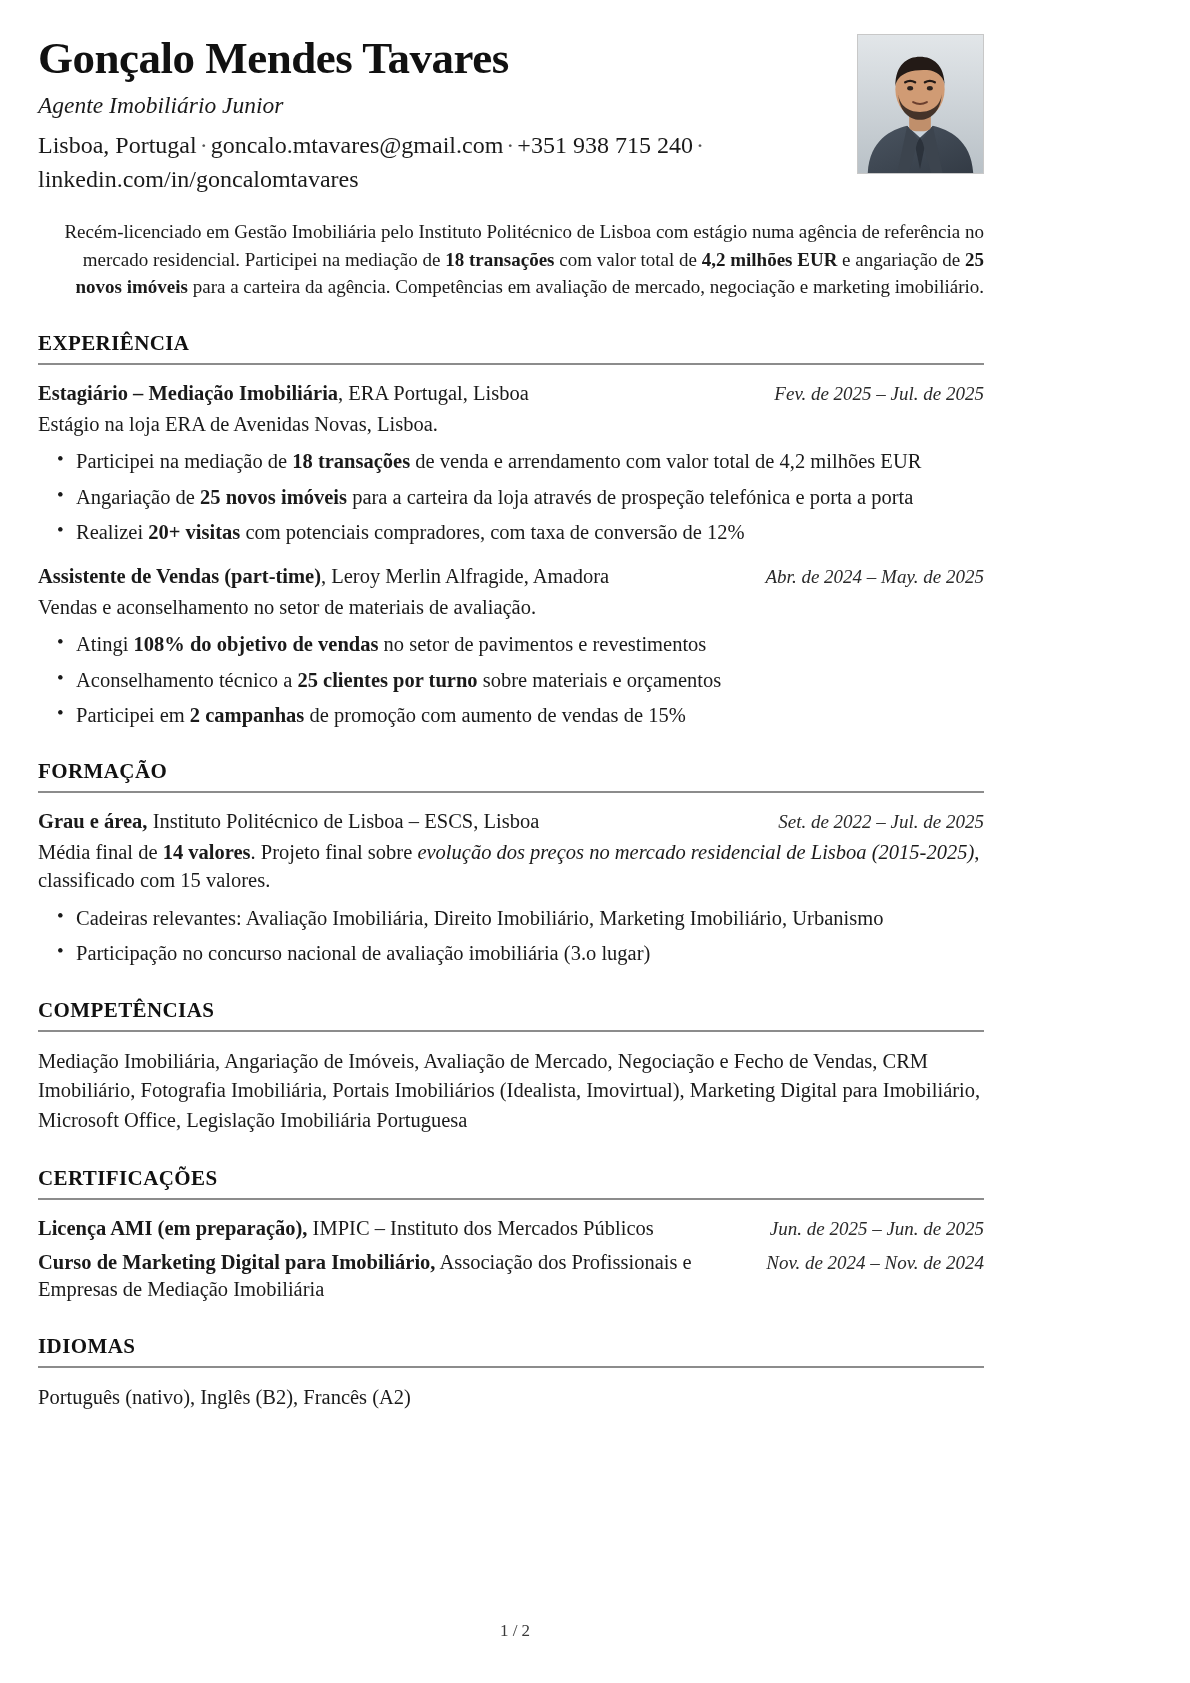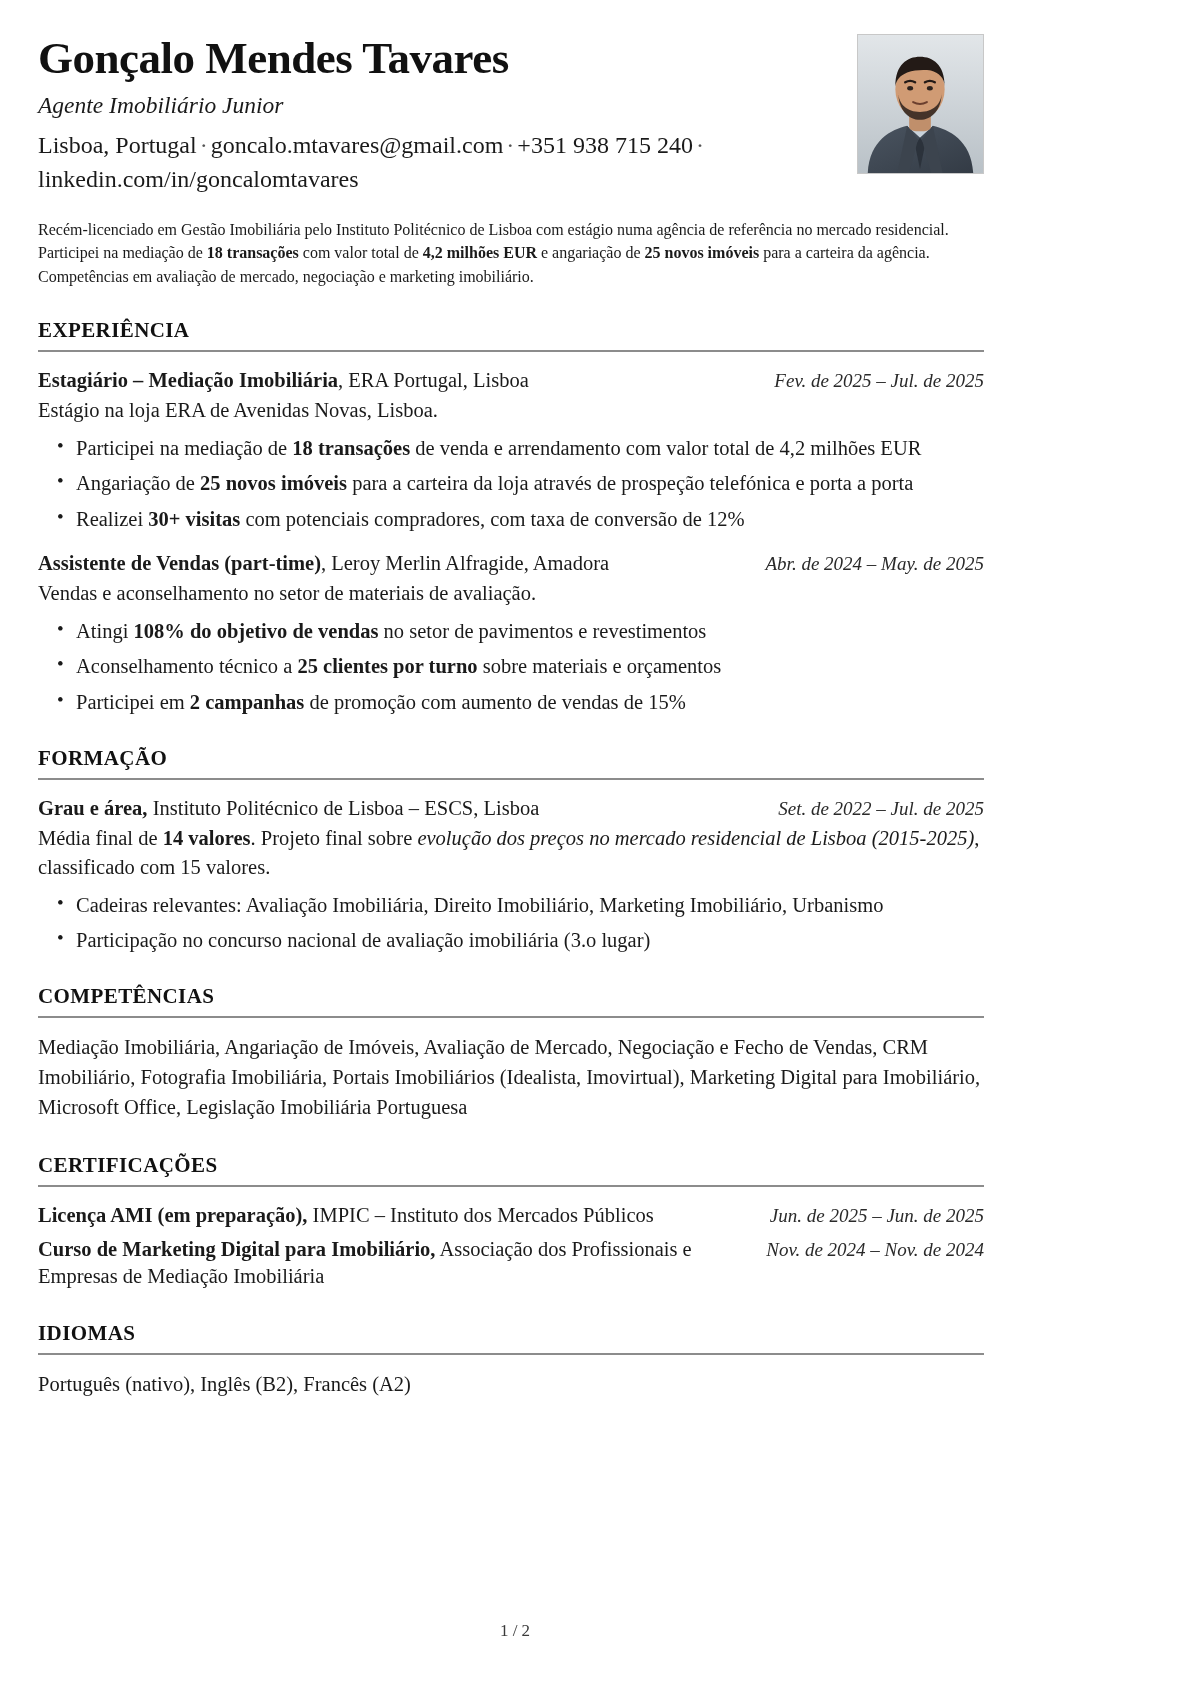--- a/index.html
+++ b/index.html
@@ -57,24 +57,24 @@
     flex: 0 0 auto;
     border: 1px solid #c8c8c8;
     overflow: hidden;
     background: #cfd4d8;
     position: relative;
   }
   .photo svg { display: block; width: 100%; height: 100%; }
 
   
   .summary {
-    font-size: 16px;
+    font-size: 19px;
     line-height: 1.46;
     margin: 22px 0 0 0;
-    text-align: left;
+    text-align: right;
     color: #1a1a1a;
   }
 
   
   .section { margin-top: 30px; }
   .section-title {
     font-size: 21px;
     font-weight: bold;
     letter-spacing: 0.4px;
     color: #111111;
@@ -225,21 +225,21 @@
 
     <div class="entry">
       <div class="entry-head">
         <div class="entry-title"><b>Estagiário – Mediação Imobiliária</b><span>, ERA Portugal, Lisboa</span></div>
         <div class="entry-date">Fev. de 2025 – Jul. de 2025</div>
       </div>
       <div class="entry-sub">Estágio na loja ERA de Avenidas Novas, Lisboa.</div>
       <ul class="bullets">
         <li><span>Participei na mediação de </span><b>18 transações</b><span> de venda e arrendamento com valor total de 4,2 milhões EUR</span></li>
         <li><span>Angariação de </span><b>25 novos imóveis</b><span> para a carteira da loja através de prospeção telefónica e porta a porta</span></li>
-        <li><span>Realizei </span><b>30+ visitas</b><span> com potenciais compradores, com taxa de conversão de 12%</span></li>
+        <li><span>Realizei </span><b>20+ visitas</b><span> com potenciais compradores, com taxa de conversão de 12%</span></li>
       </ul>
     </div>
 
     <div class="entry">
       <div class="entry-head">
         <div class="entry-title"><b>Assistente de Vendas (part-time)</b><span>, Leroy Merlin Alfragide, Amadora</span></div>
         <div class="entry-date">Abr. de 2024 – May. de 2025</div>
       </div>
       <div class="entry-sub">Vendas e aconselhamento no setor de materiais de avaliação.</div>
       <ul class="bullets">

